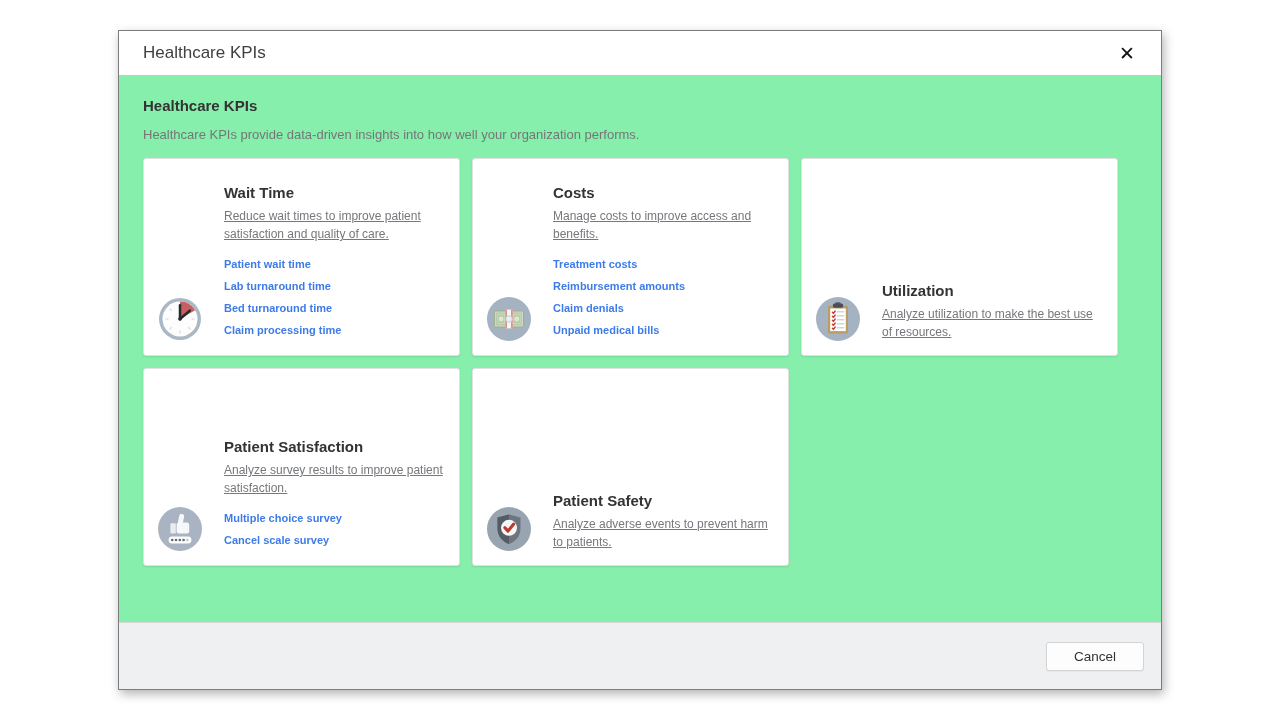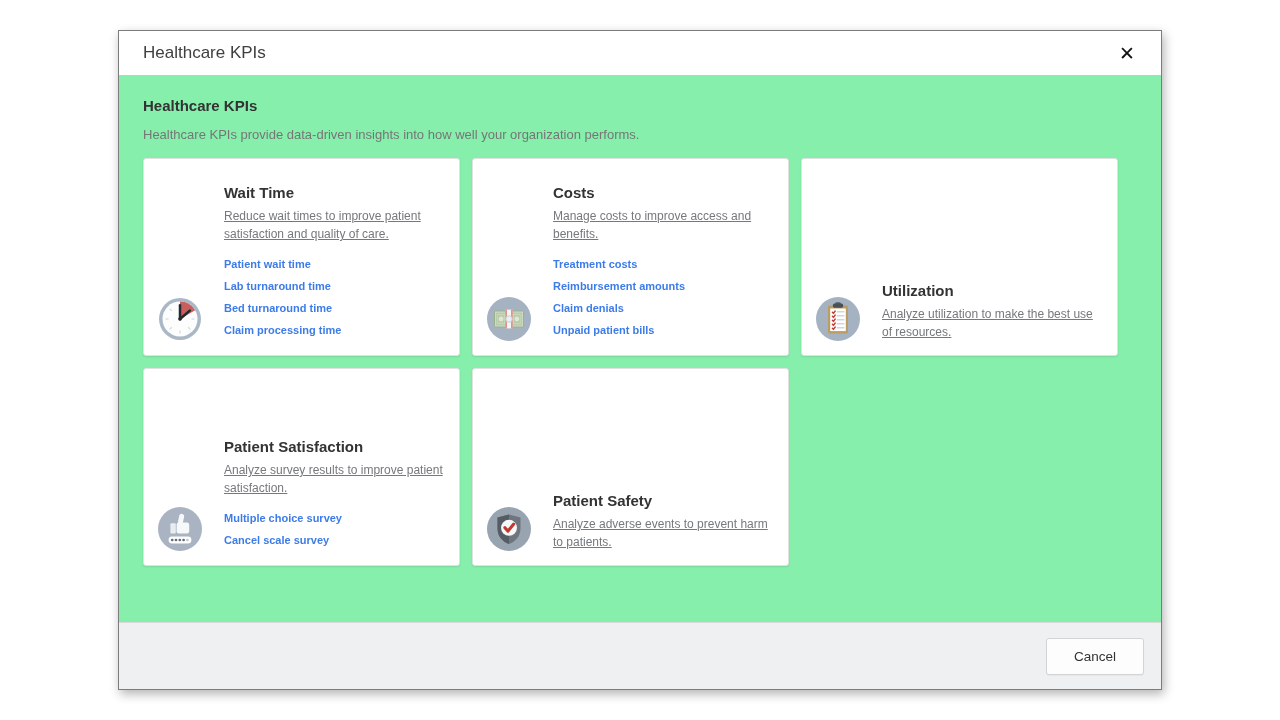--- a/index.html
+++ b/index.html
@@ -49,21 +49,21 @@
     display: block; font-size: 11px; font-weight: bold; color: #3d7ce8;
     line-height: 22px; text-decoration: none; cursor: pointer;
   }
 
   .footer {
     flex: 0 0 67px; background: #eff0f2; border-top: 1px solid #d9d9d9;
     display: flex; align-items: center; justify-content: flex-end;
     padding-right: 17px;
   }
   .cancel-btn {
-    min-width: 98px; height: 37px; background: #fdfdfd;
+    min-width: 98px; height: 29px; background: #fdfdfd;
     border: 1px solid #d4d4d4; border-radius: 3px;
     font-size: 13.5px; color: #333; cursor: pointer;
     font-family: "Liberation Sans", sans-serif;
     box-shadow: 0 1px 1px rgba(0,0,0,0.04);
   }
 </style>
 </head>
 <body>
 
 <div class="dialog">
@@ -128,21 +128,21 @@
             <circle cx="22" cy="22" r="3.2" fill="#eceff1" stroke="#c8ced4" stroke-width="1"></circle>
           </svg>
         </div>
         <div class="card-content">
           <div class="card-title">Costs</div>
           <div class="card-desc">Manage costs to improve access and benefits.</div>
           <div class="card-links">
             <a class="kpi-link">Treatment costs</a>
             <a class="kpi-link">Reimbursement amounts</a>
             <a class="kpi-link">Claim denials</a>
-            <a class="kpi-link">Unpaid patient bills</a>
+            <a class="kpi-link">Unpaid medical bills</a>
           </div>
         </div>
       </div>
 
       <div class="card">
         <div class="card-icon">
           <svg width="44" height="44" viewBox="0 0 44 44">
             <circle cx="22" cy="22" r="22" fill="#a4b2c2"></circle>
             <rect x="12" y="8.5" width="20" height="28" rx="1.5" fill="#bb9d64"></rect>
             <rect x="14.2" y="11.5" width="15.6" height="22.6" fill="#ffffff"></rect>

